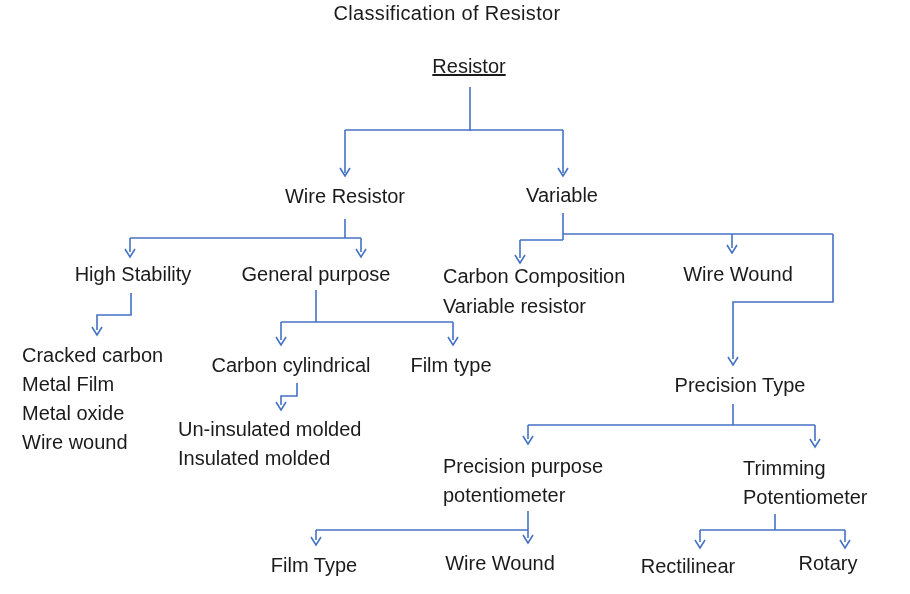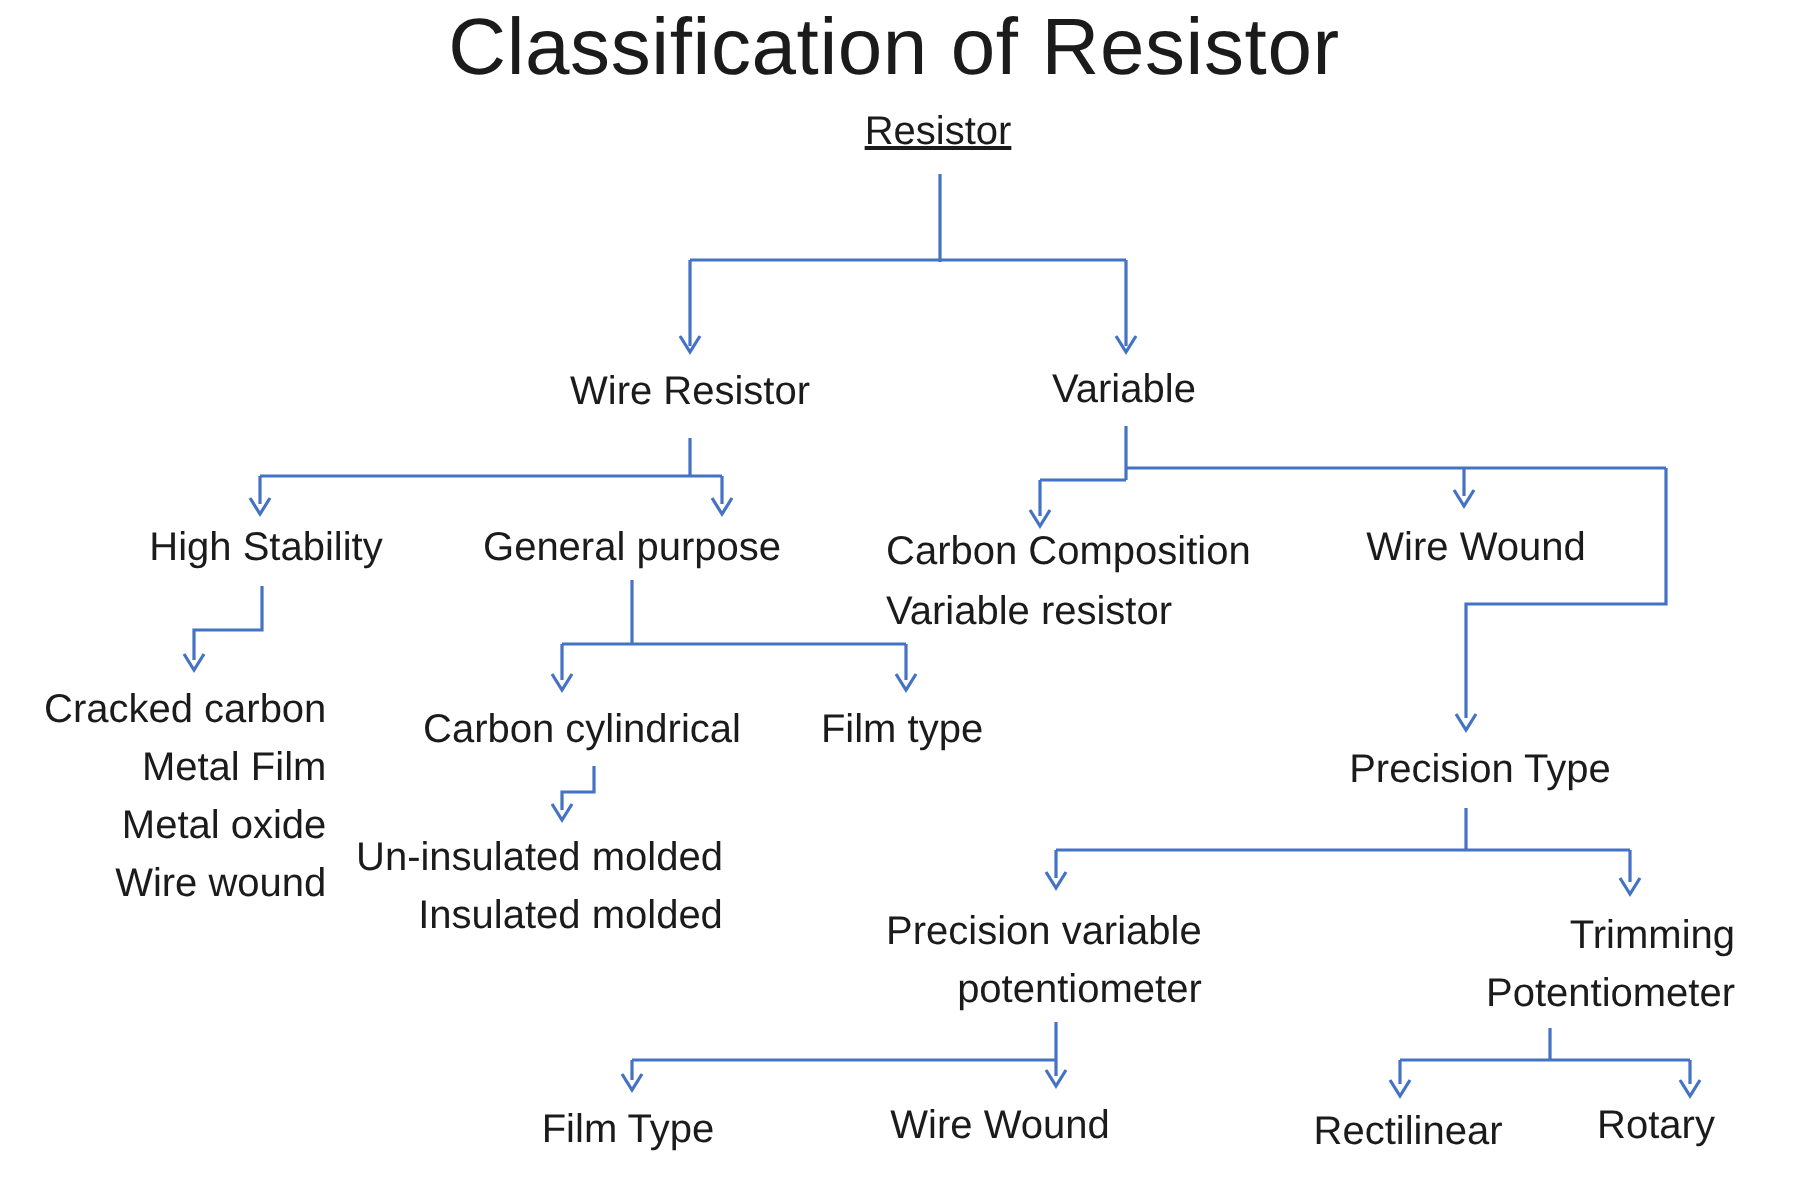--- a/index.html
+++ b/index.html
@@ -14,33 +14,33 @@
     background: var(--bg-color, #ffffff);
     font-family: "Liberation Sans", sans-serif;
     color: var(--text-color, #1b1b1b);
     overflow: hidden;
   }
   .title {
     position: absolute;
     top: 2px;
     left: 447px;
     transform: translateX(-50%);
-    font-size: 40px;
+    font-size: 20px;
     font-weight: 500;
     white-space: nowrap;
     letter-spacing: 0.3px;
   }
   .label {
     position: absolute;
     font-size: 20px;
     white-space: nowrap;
     line-height: 24px;
   }
   .center { transform: translateX(-50%); }
-  .stack29 { line-height: 29px; text-align: right; }
+  .stack29 { line-height: 29px; }
   .stack30 { line-height: 30px; }
   svg.connectors {
     position: absolute;
     top: 0;
     left: 0;
   }
   svg.connectors path {
     stroke: var(--line-color, #4472C4);
     stroke-width: 1.6;
     fill: none;
@@ -144,30 +144,30 @@
   <div class="label center" style="left:451px; top:353px;">Film type</div>
 
   <div class="label stack29" style="left:178px; top:415px;">
     <div>Un-insulated molded</div>
     <div>Insulated molded</div>
   </div>
 
   <div class="label center" style="left:740px; top:373px;">Precision Type</div>
 
   <div class="label stack29" style="left:443px; top:452px;">
-    <div>Precision variable</div>
+    <div>Precision purpose</div>
     <div>potentiometer</div>
   </div>
 
   <div class="label stack29" style="left:743px; top:454px;">
     <div>Trimming</div>
     <div>Potentiometer</div>
   </div>
 
   <div class="label center" style="left:314px; top:553px;">Film Type</div>
 
   <div class="label center" style="left:500px; top:551px;">Wire Wound</div>
 
-  <div class="label center" style="left:704px; top:554px;">Rectilinear</div>
+  <div class="label center" style="left:688px; top:554px;">Rectilinear</div>
 
   <div class="label center" style="left:828px; top:551px;">Rotary</div>
 
 </div>
 
 </body></html>

